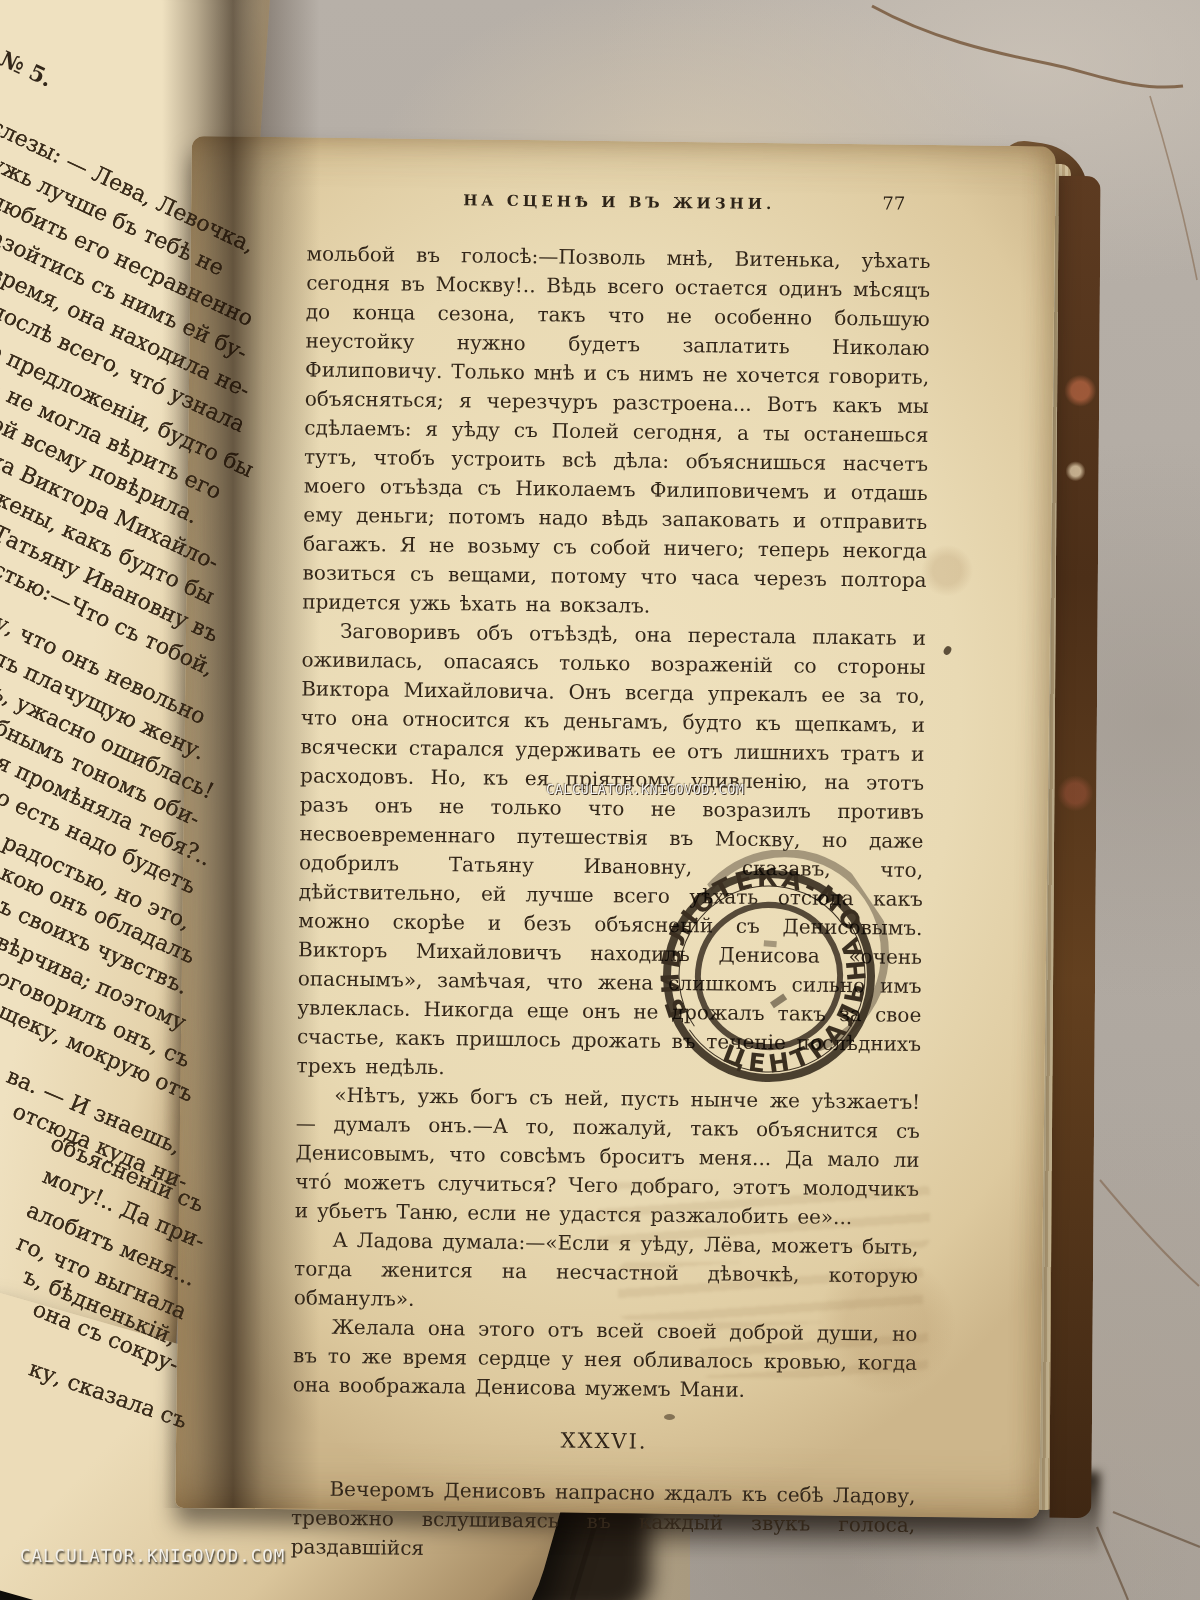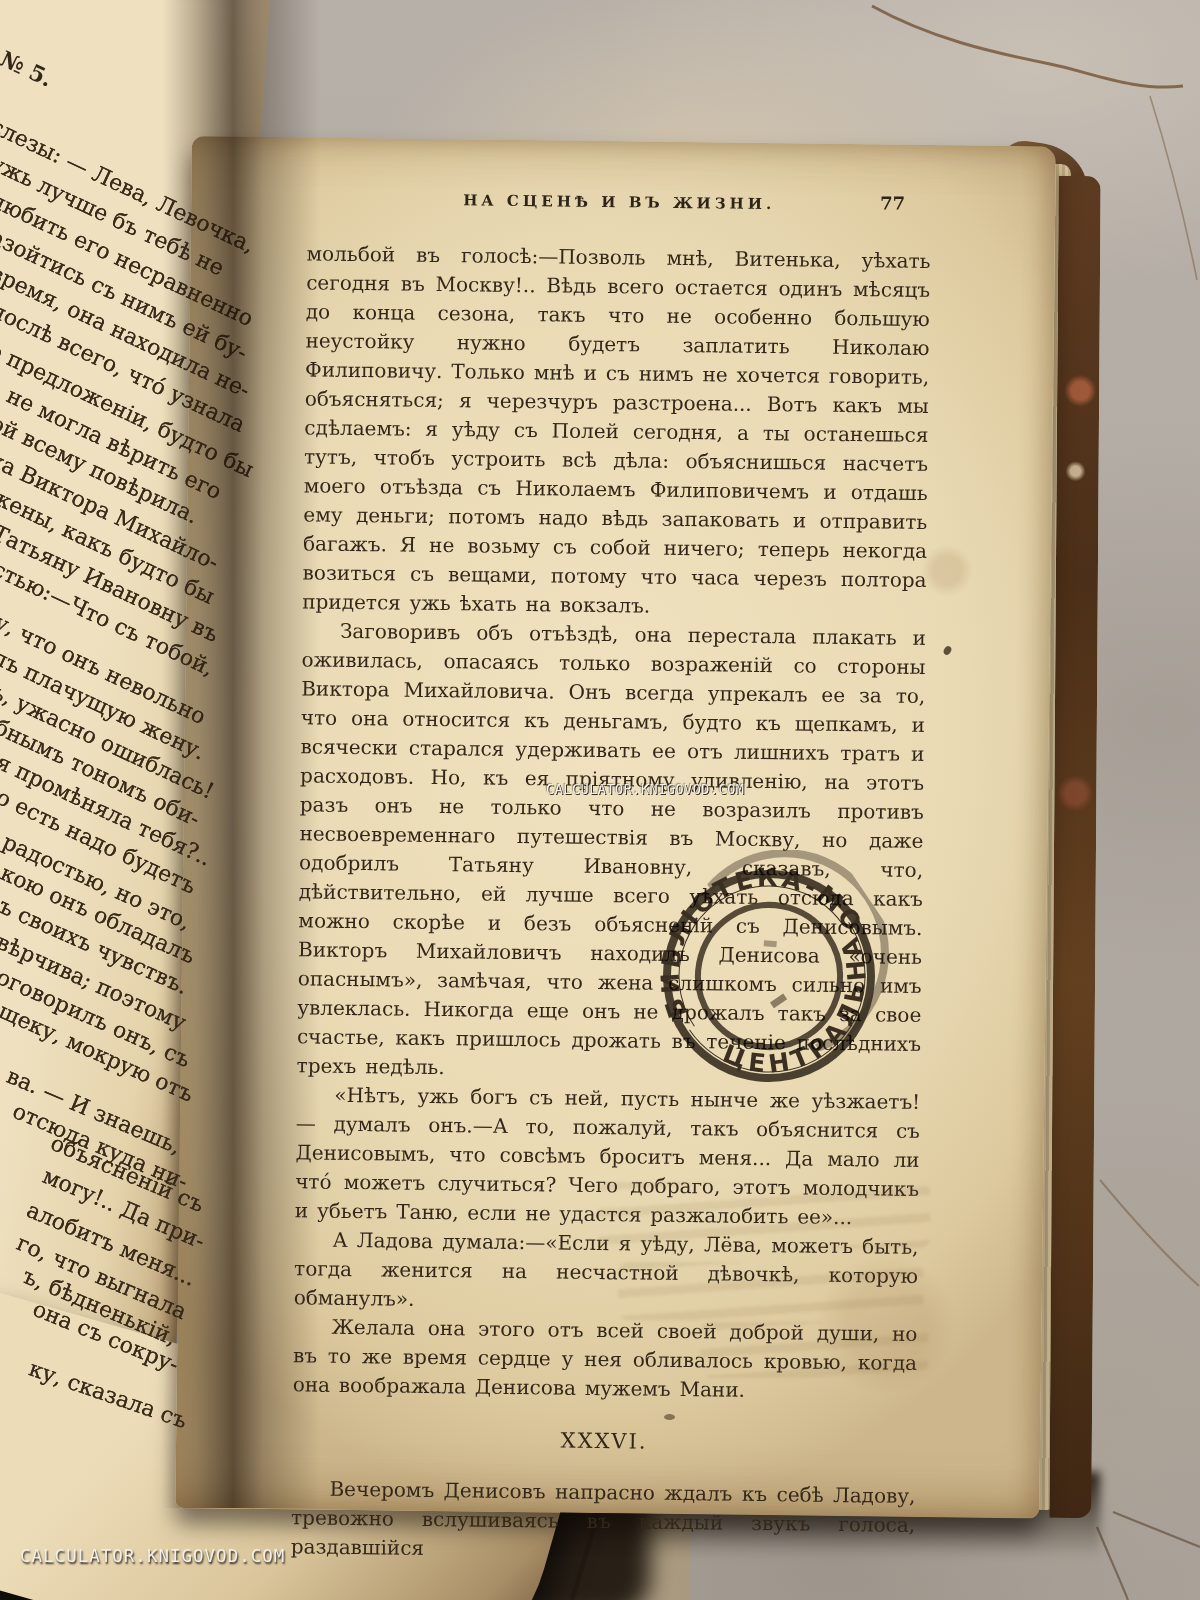--- a/index.html
+++ b/index.html
@@ -67,21 +67,21 @@
       inset 44px 0 70px -30px rgba(110,75,35,.38),
       inset -10px 0 20px rgba(120,90,50,.28),
       inset 0 -34px 55px -28px rgba(120,85,40,.45),
       inset 0 26px 45px -26px rgba(125,92,48,.35),
       0 16px 22px rgba(15,10,5,.5);}
   .text-block{left:116px;top:46px;width:624px;color:#33271a;}
   .text-block .rel{position:relative;}
   .page-header{position:relative;left:0;top:0;width:624px;height:40px;}
   .page-title{position:absolute;left:0;right:0;top:6px;text-align:center;
     font-size:15px;font-weight:bold;letter-spacing:4px;color:#2e2418;}
-  .page-number{position:absolute;right:26px;top:2px;font-size:18px;font-weight:bold;color:#2e2418;}
+  .page-number{position:absolute;right:26px;top:2px;font-size:18px;font-weight:normal;color:#2e2418;}
   .page-body{position:relative;left:0;top:16px;width:624px;
     font-size:20px;line-height:29px;text-align:justify;word-spacing:2.5px;}
   .page-body p{position:relative;margin:0;text-indent:38px;}
   .page-body p.no-indent{text-indent:0;}
   .chapter-heading{position:relative;margin:24px 0 22px 0;text-align:center;
     font-size:21px;letter-spacing:2px;text-indent:0 !important;font-weight:normal;}
   
   .ghost{z-index:6;border-radius:10px;opacity:.5;filter:blur(1.6px);
     background:repeating-linear-gradient(176deg,rgba(125,95,55,.22) 0 9px,rgba(125,95,55,0) 9px 27px);}
   .g1{left:598px;top:1182px;width:332px;height:66px;}

